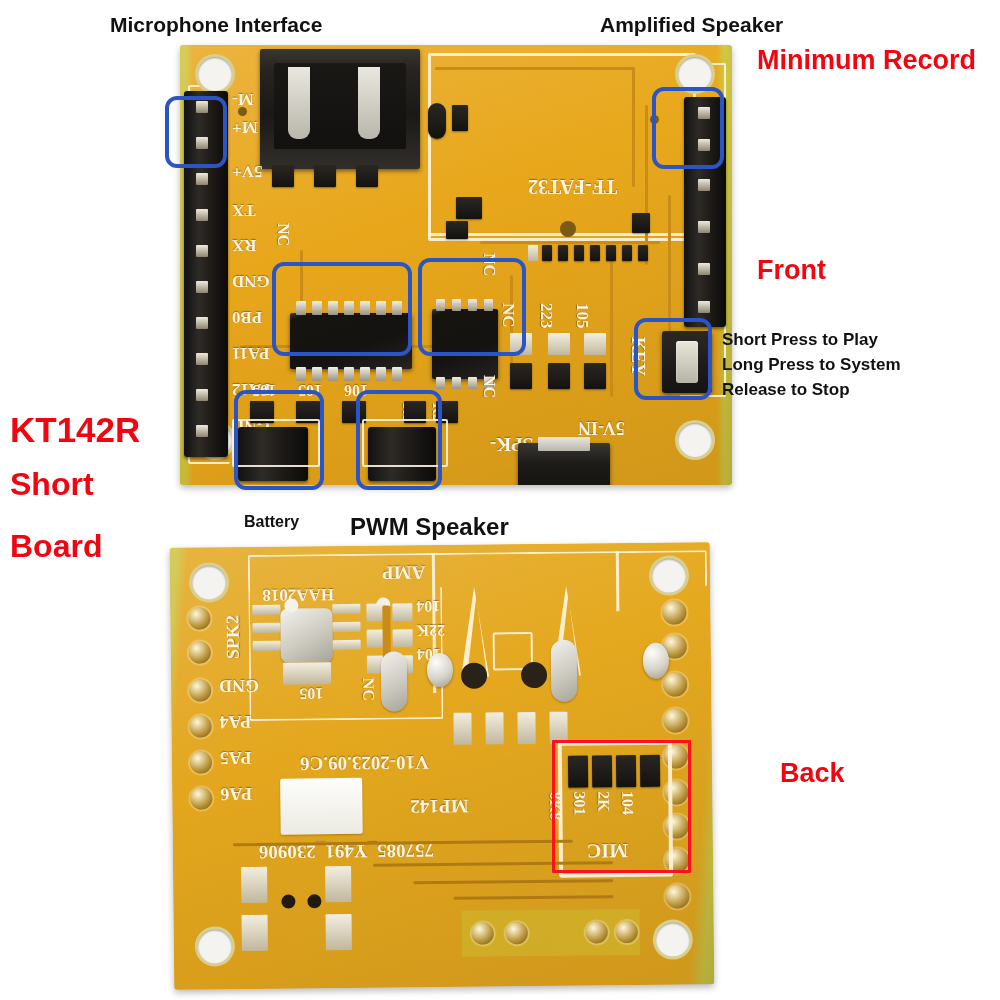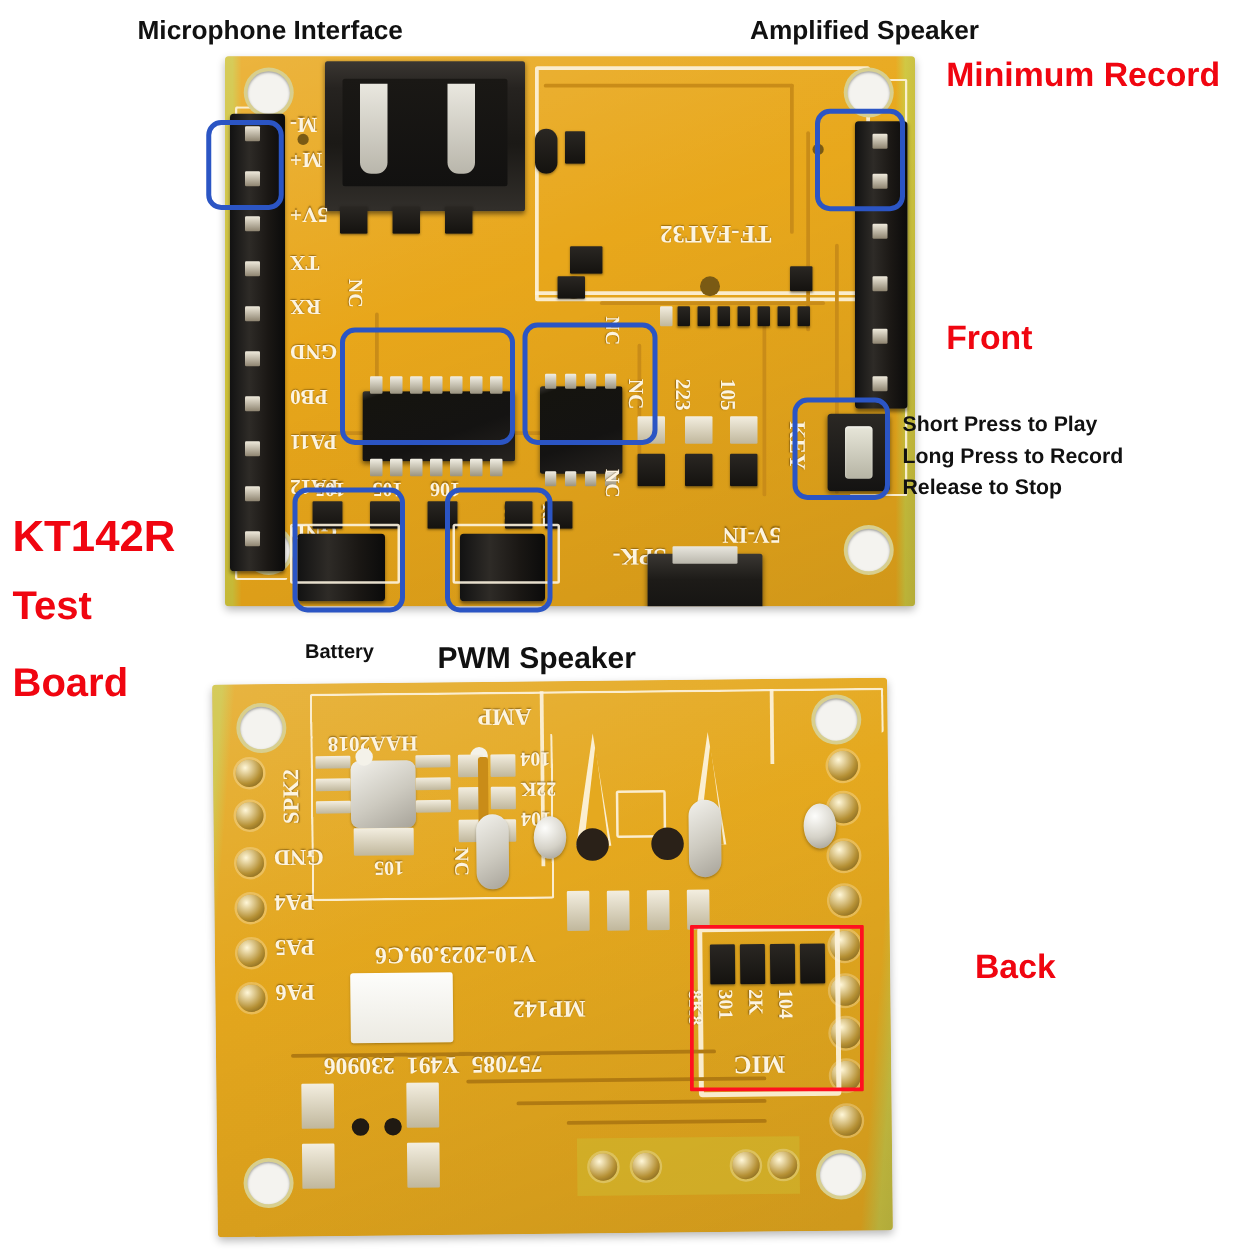--- a/index.html
+++ b/index.html
@@ -389,21 +389,21 @@
 
 <div class="annbox-red" style="left:552px;top:740px;width:139px;height:133px;"></div>
 
 <div class="lbl lbl-black" style="left:110px;top:13px;font-size:21px;">Microphone Interface</div>
 <div class="lbl lbl-black" style="left:600px;top:13px;font-size:21px;">Amplified Speaker</div>
 <div class="lbl lbl-red" style="left:757px;top:45px;font-size:27px;">Minimum Record</div>
 <div class="lbl lbl-red" style="left:757px;top:217px;font-size:27px;margin-top:38px;">Front</div>
 <div class="lbl lbl-red" style="left:780px;top:758px;font-size:27px;">Back</div>
 
 <div class="lbl lbl-black" style="left:722px;top:330px;font-size:17px;">Short Press to Play</div>
-<div class="lbl lbl-black" style="left:722px;top:355px;font-size:17px;">Long Press to Record</div>
+<div class="lbl lbl-black" style="left:722px;top:355px;font-size:17px;">Long Press to System</div>
 <div class="lbl lbl-black" style="left:722px;top:380px;font-size:17px;">Release to Stop</div>
 
 <div class="lbl lbl-red" style="left:10px;top:409px;font-size:35px;">KT142R</div>
-<div class="lbl lbl-red" style="left:10px;top:466px;font-size:32px;">Test</div>
+<div class="lbl lbl-red" style="left:10px;top:466px;font-size:32px;">Short</div>
 <div class="lbl lbl-red" style="left:10px;top:528px;font-size:32px;text-align:right;">Board</div>
 
 <div class="lbl lbl-black" style="left:244px;top:513px;font-size:16px;">Battery</div>
 <div class="lbl lbl-black" style="left:350px;top:513px;font-size:24px;">PWM Speaker</div>
 
 </body></html>

